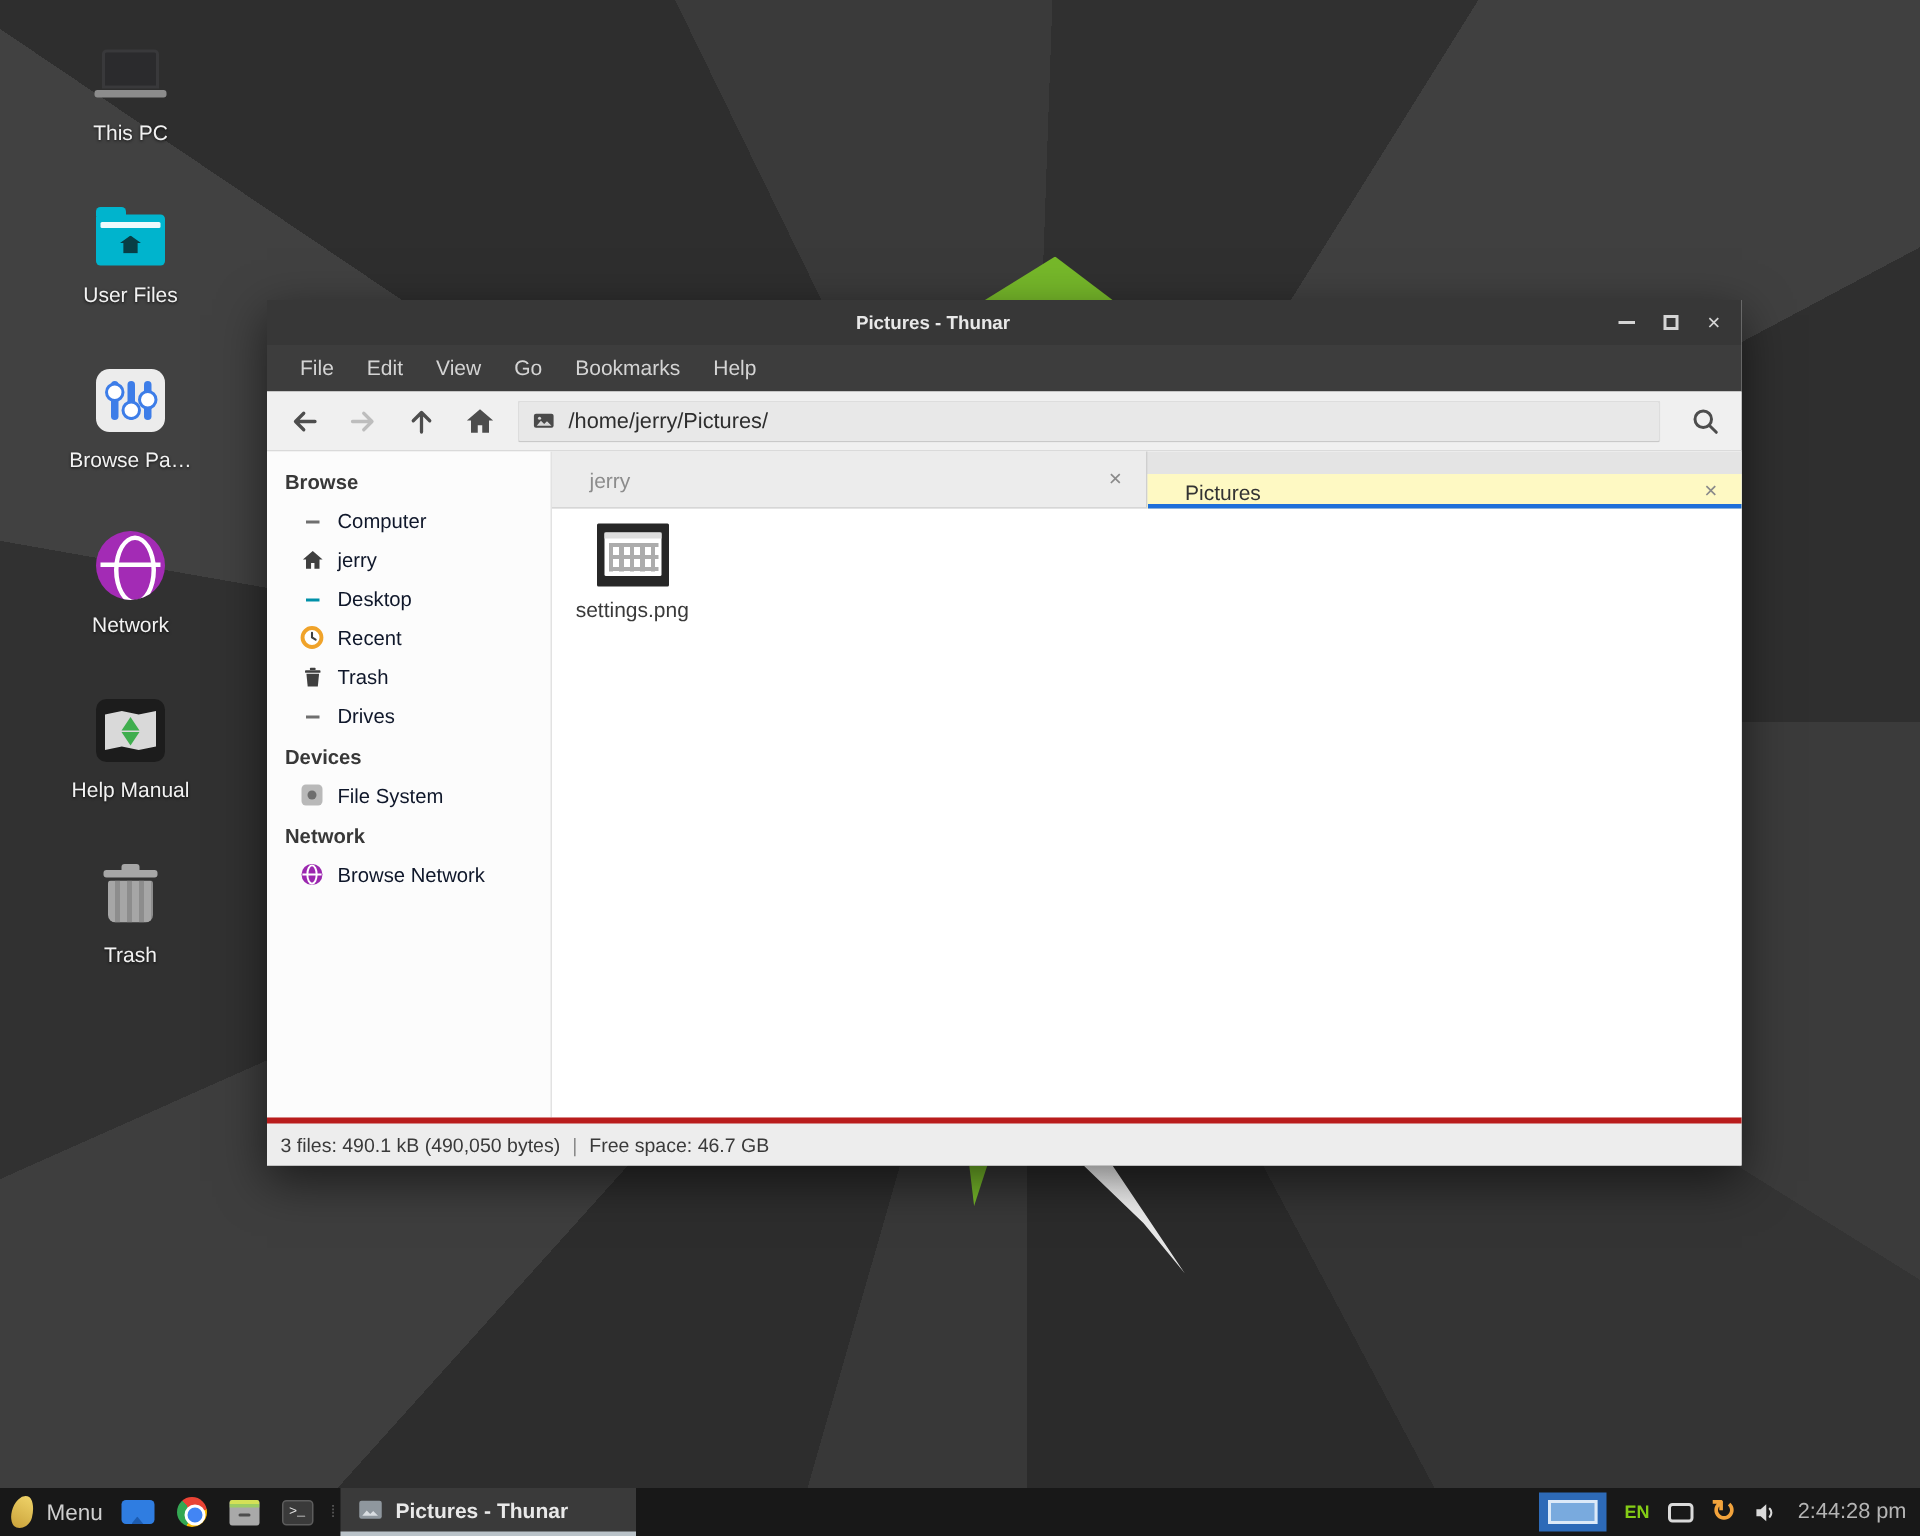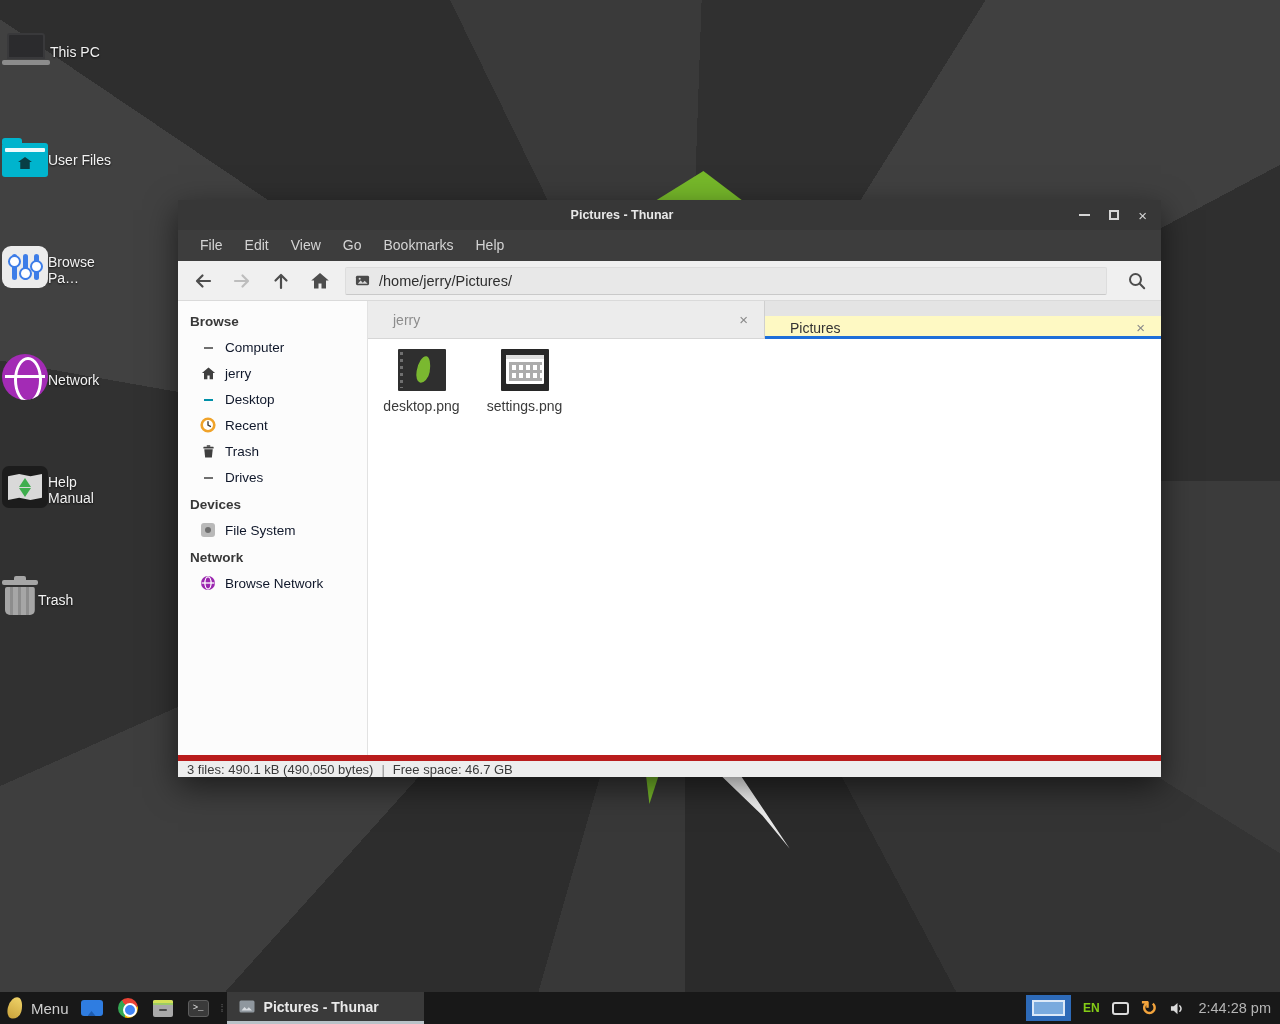--- a/index.html
+++ b/index.html
@@ -16,21 +16,21 @@
       #2b2b2b 332deg 360deg);
   }
   .deco-green-top { position:absolute; left:655px; top:171px; width:88px; height:30px;
     background:#76b82a; clip-path:polygon(55% 0, 0 100%, 100% 100%); }
   .deco-green-sliver { position:absolute; left:643px; top:777px; width:16px; height:27px;
     background:#76b82a; clip-path:polygon(20% 0, 95% 0, 40% 100%); }
   .deco-blade { position:absolute; left:718px; top:777px; width:74px; height:74px;
     background:linear-gradient(160deg,#fdfdfd,#dcdcdc); clip-path:polygon(6% 0, 32% 0, 97% 97%, 60% 52%); }
 
   
-  .dsk { position:absolute; left:2px; width:120px; display:flex; flex-direction:row; align-items:center; cursor:default; }
+  .dsk { position:absolute; left:27px; width:120px; display:flex; flex-direction:column; align-items:center; cursor:default; }
   .dsk .ibox { height:50px; display:flex; align-items:center; justify-content:center; }
   .dsk .dlabel { margin-top:6px; font-size:14px; color:#f2f2f2; text-shadow:0 1px 2px rgba(0,0,0,.75); }
 
   .dsk-laptop { display:flex; flex-direction:column; align-items:center; }
   .dsk-laptop .scr { width:38px; height:26px; background:#2b2b2d; border-radius:3px 3px 0 0; border:2px solid #39393b; }
   .dsk-laptop .base { width:48px; height:5px; background:#8c8c8c; border-radius:2px; margin-top:1px; }
 
   .dsk-folder { width:46px; height:34px; background:#00b4cd; border-radius:2px 3px 3px 3px; position:relative; margin-top:6px; }
   .dsk-folder::before { content:""; position:absolute; top:-5px; left:0; width:20px; height:6px; background:#00b4cd; border-radius:3px 3px 0 0; }
   .dsk-folder::after { content:""; position:absolute; left:3px; right:3px; top:5px; height:4px; background:#eefafc; border-radius:1px; }
@@ -115,21 +115,21 @@
     background-image:repeating-linear-gradient(#f7f7f7 0 3px, #cfcfcf 3px 4px); }
   .b2 { left:28px; top:8px; width:10px; height:21px; transform:rotate(10deg); }
   .t-set { background:#272727; }
   .t-set .w { position:absolute; left:5px; top:6px; width:38px; height:29px; background:#fff; border-radius:1px; }
   .t-set .w::before { content:""; position:absolute; left:0; right:0; top:0; height:4px; background:#dedede; }
   .t-set .w::after { content:""; position:absolute; left:3px; right:2px; top:7px; bottom:3px;
     background-image:repeating-linear-gradient(90deg, #9e9e9e 0 3px, transparent 3px 7px),
                      repeating-linear-gradient(#9e9e9e 0 3px, transparent 3px 8px);
     background-blend-mode:normal; opacity:.85; }
 
-  .statusbar { height:22px; background:#ededed; border-top:6px solid #b91c1c; display:flex; align-items:center;
+  .statusbar { height:32px; background:#ededed; border-top:4px solid #b91c1c; display:flex; align-items:center;
     padding-left:9px; gap:8px; font-size:13px; color:#3a3a3a; flex:none; }
 
   
   .taskbar { position:absolute; left:0; bottom:0; width:1280px; height:32px; background:#181818;
     display:flex; align-items:center; }
   .tb-menu { height:100%; display:flex; align-items:center; gap:9px; padding:0 10px 0 8px;justify-content:flex-end; }
   .logo { width:14px; height:22px; background:linear-gradient(15deg,#caa23a,#f0d46a); border-radius:55% 45% 60% 40% / 55% 60% 40% 45%; transform:rotate(14deg); }
   .tb-menu .mlabel { font-size:15px; color:#cfcfcf; }
   .tb-launch { display:flex; align-items:center; gap:15px; padding:0 8px 0 2px; height:100%; }
   .l-files { width:22px; height:16px; background:#2f7de1; border-radius:3px; position:relative; }
@@ -351,27 +351,20 @@
           <span class="tclose">×</span>
         </div>
         <div class="tab active">
           <span>Pictures</span>
           <span class="tclose">×</span>
         </div>
       </div>
 
       <div class="fileview">
         <div class="fitem">
-          <div class="thumb t-dark">
-            <span class="strip"></span>
-              <span class="blob b1"></span>
-          </div>
-          <div class="fname">desktop.png</div>
-        </div>
-        <div class="fitem">
           <div class="thumb t-set">
             <span class="w"></span>
           </div>
           <div class="fname">settings.png</div>
         </div>
       </div>
     </div>
   </div>
 
   <div class="statusbar">

